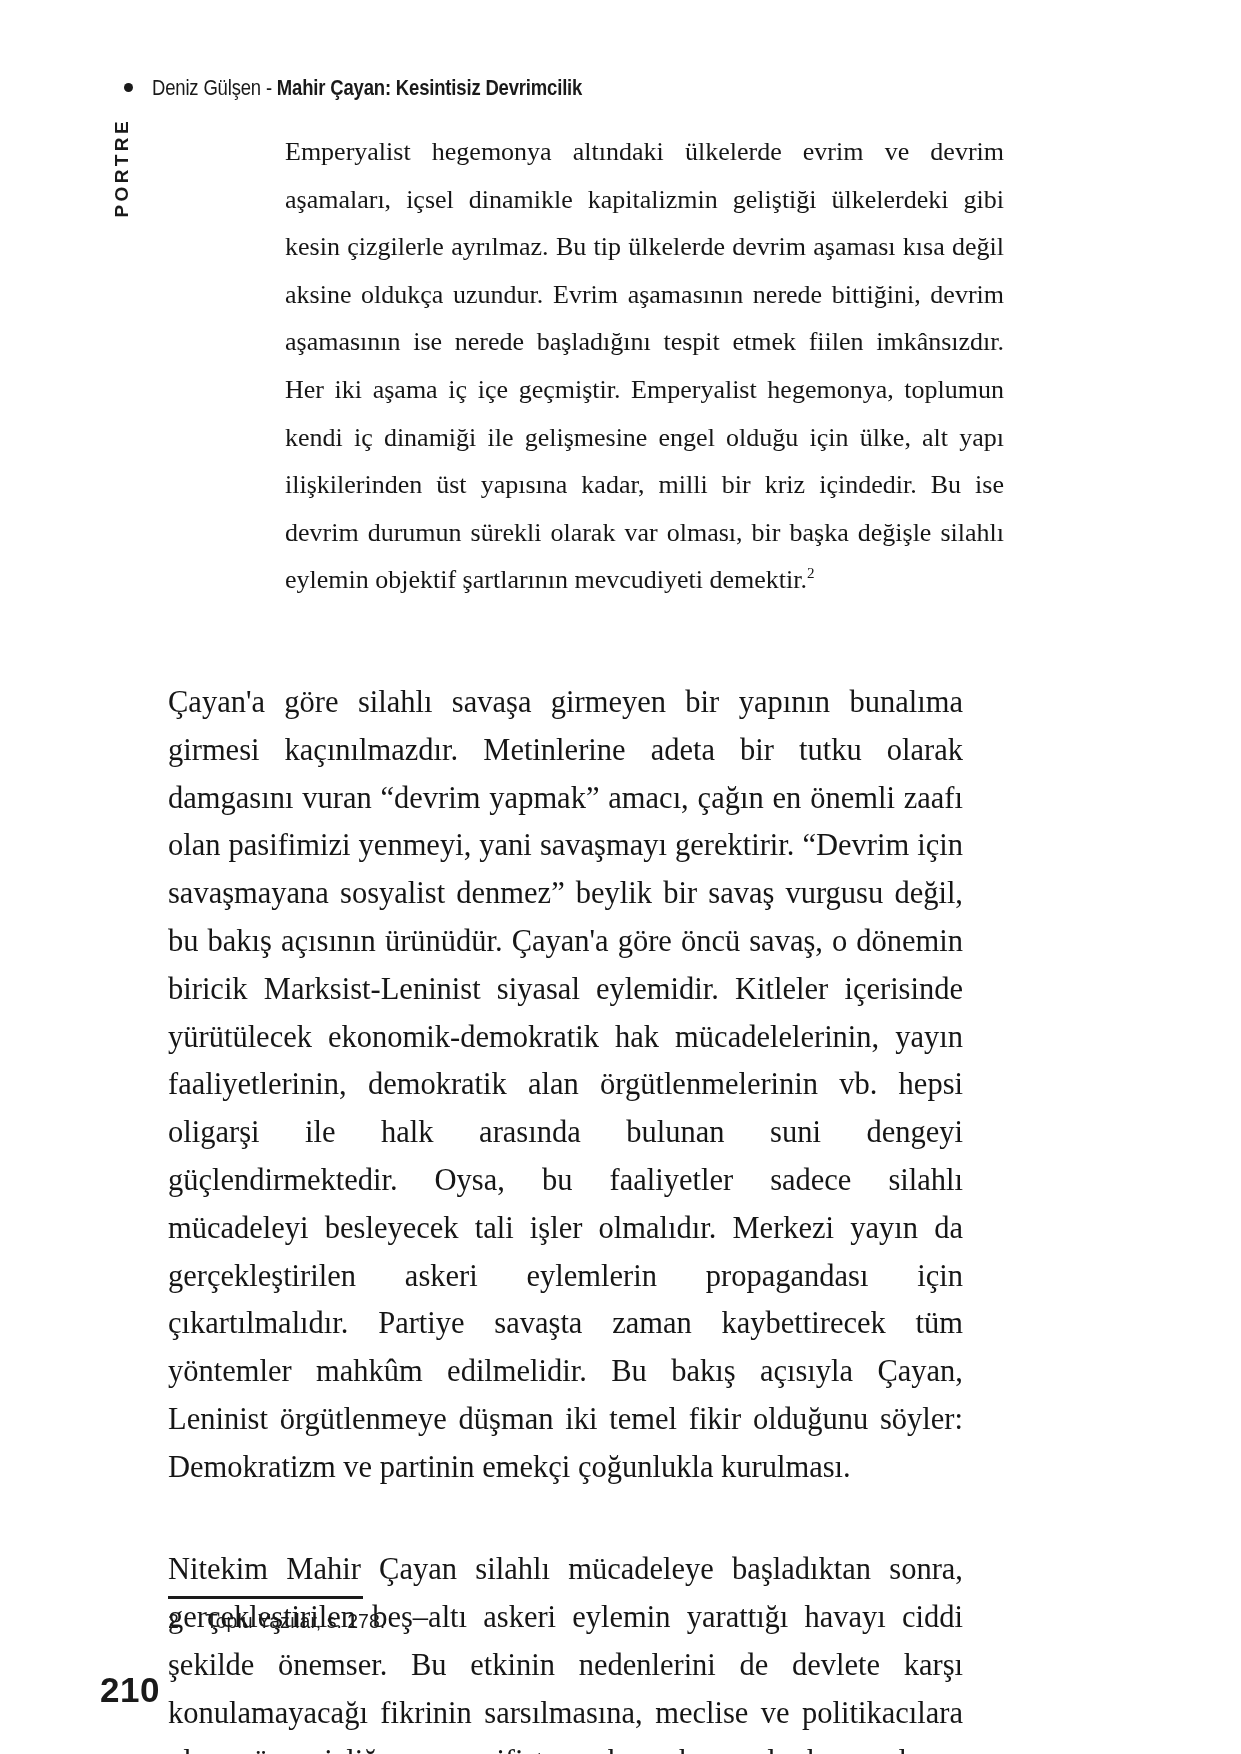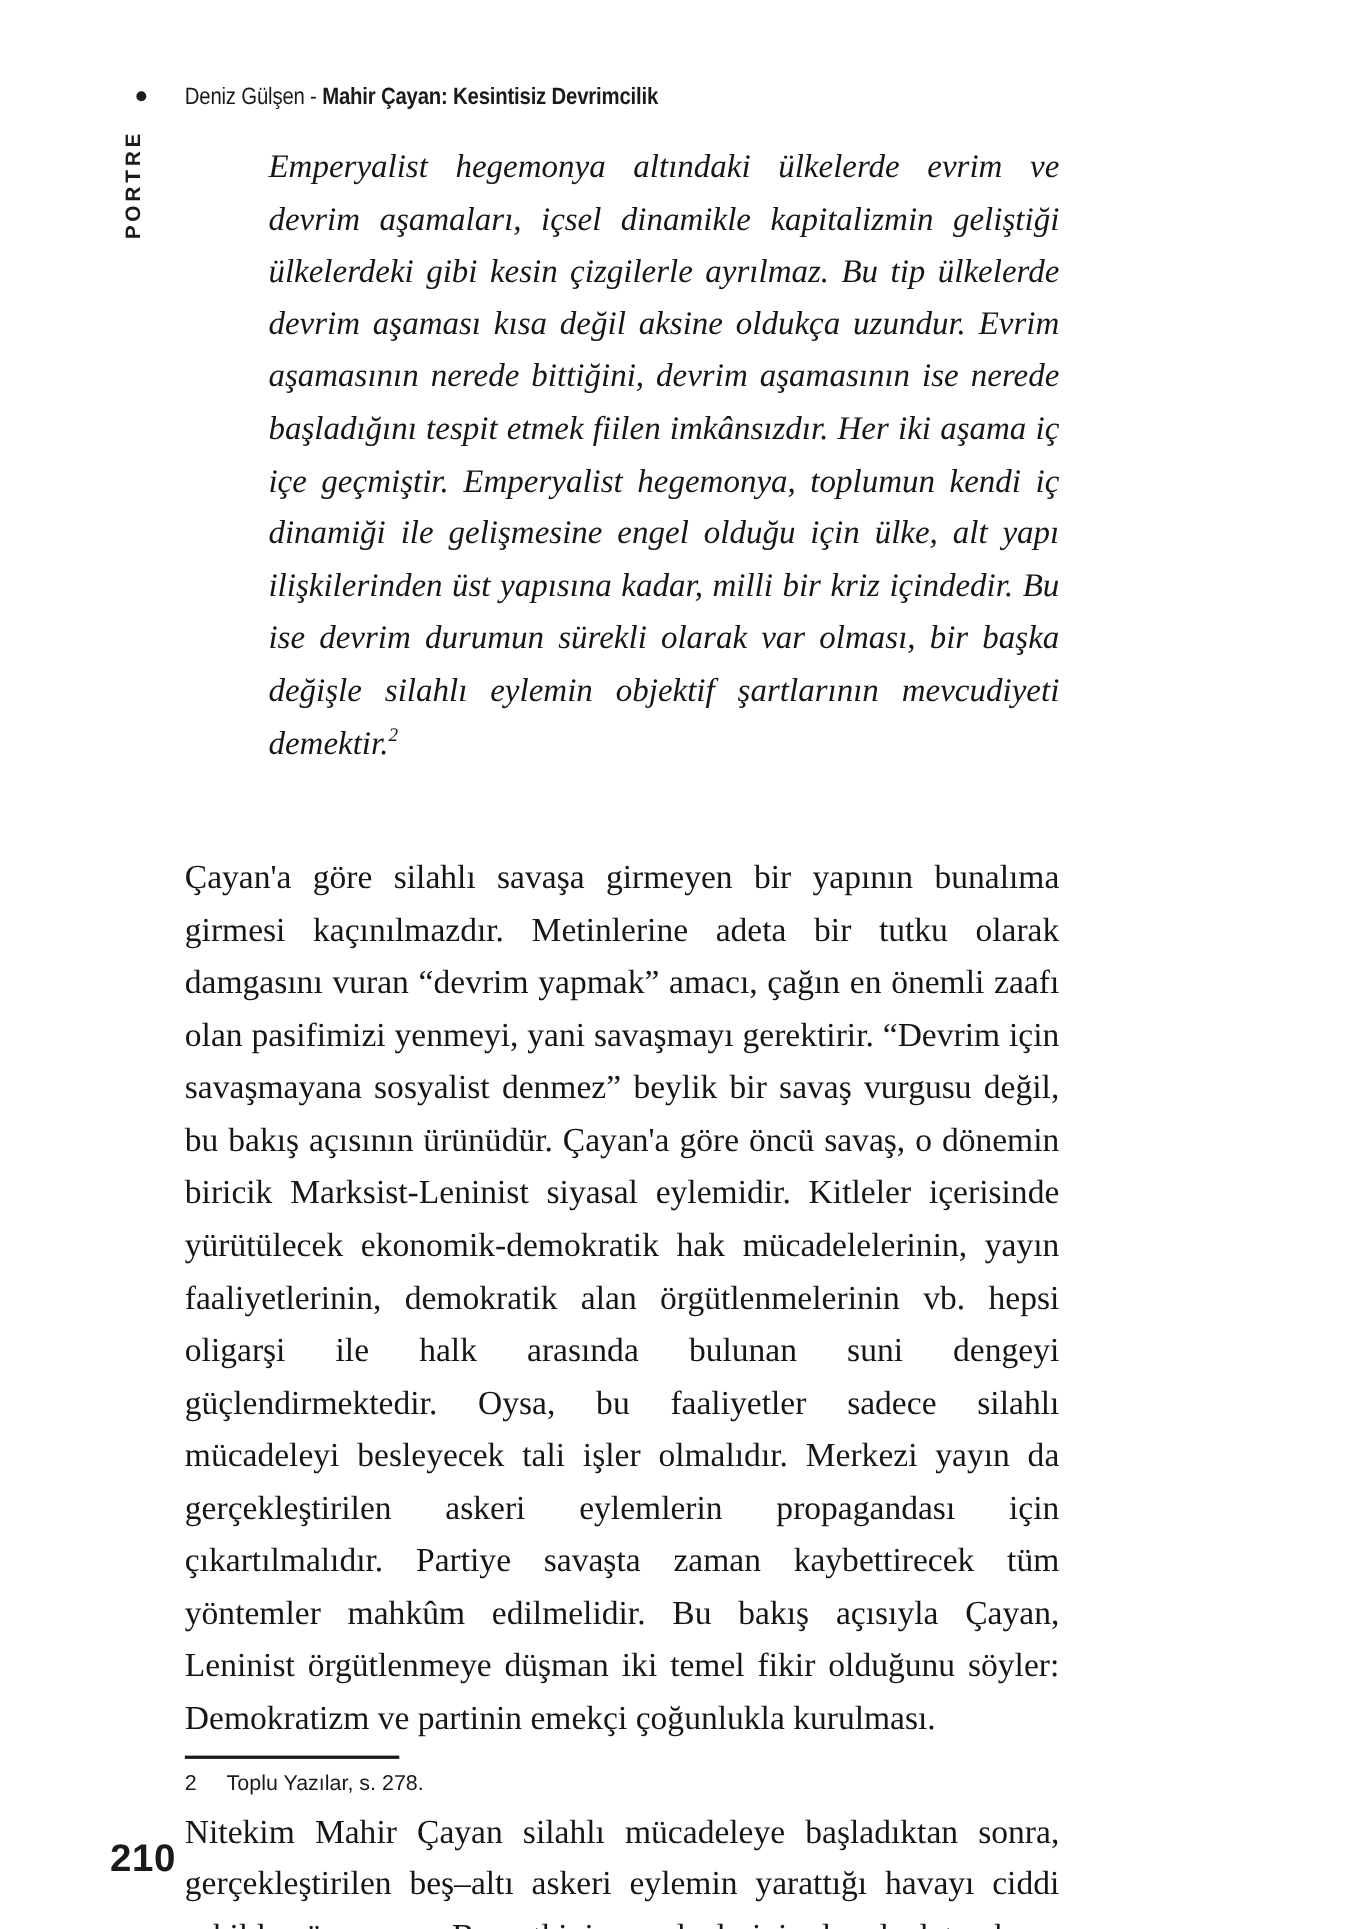--- a/index.html
+++ b/index.html
@@ -17,21 +17,21 @@
     color: #161616;
   }
 
   
   .running-header {
     position: absolute;
     left: 124px;
     top: 76px;
     display: flex;
     align-items: baseline;
-    gap: 16px;
+    gap: 0px;
     white-space: nowrap;
   }
   .header-bullet {
     display: inline-block;
     width: 9px;
     height: 9px;
     border-radius: 50%;
     background: #1a1a1a;
     margin-right: 19px;
     position: relative;
@@ -82,26 +82,25 @@
   }
 
   p {
     margin: 0;
     text-align: justify;
     text-justify: inter-word;
     hyphens: manual;
   }
 
   .blockquote {
-    margin-left: 76px;
+    margin-left: 117px;
     width: 719px;
-    font-size: 30px;
+    font-size: 26px;
     line-height: 47.6px;
     text-align: justify;
-    font-style: italic;
   }
 
   .body-para {
     font-size: 30.5px;
     line-height: 47.8px;
     text-align: justify;
     margin-top: 40px;
   }
 
   .gap-after-quote { height: 35px; }

